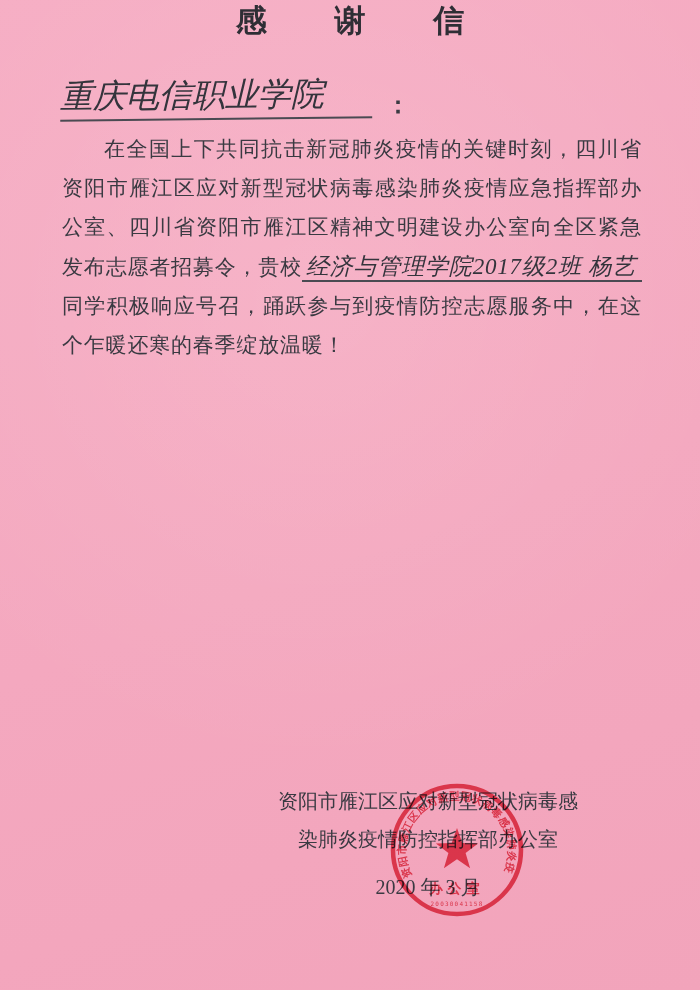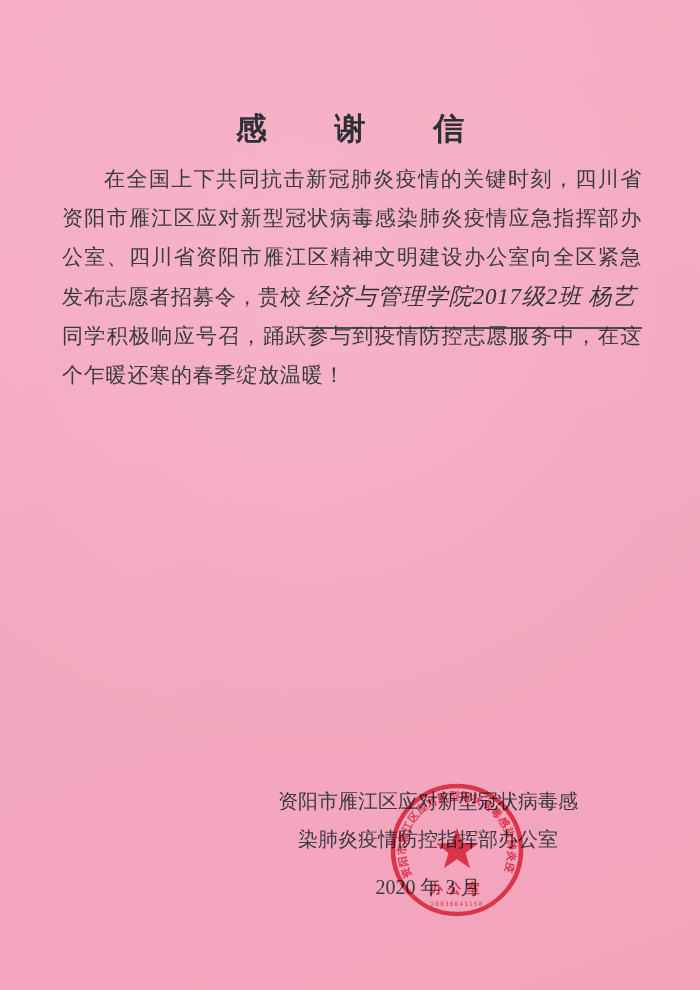--- a/index.html
+++ b/index.html
@@ -9,21 +9,20 @@
     margin:0 auto;
     background:
       radial-gradient(circle at 45% 30%, rgba(255,255,255,.10), rgba(0,0,0,0) 60%),
       linear-gradient(160deg,#f6aec4 0%,#f4a8bf 55%,#f2a4bb 100%);
     overflow:hidden;
     font-family:"Liberation Serif","DejaVu Serif",serif;
     color:#3a3a42;
   }
   .title{
     margin:0;
-    padding-top:108px;
     text-align:center;
     font-size:31px;
     font-weight:700;
     letter-spacing:30px;
     text-indent:30px; 
     color:#2e2e35;
   }
   .salutation{
     display:flex;
     align-items:flex-end;
@@ -55,21 +54,21 @@
     margin:10px 58px 0 62px;
     font-size:21px;
     line-height:39px;
     letter-spacing:0.8px;
     text-align:justify;
   }
   .body p{margin:0 0 2px 0;text-indent:2em;}
   .hw-inline{
     font-size:23px;
     border-bottom:2px solid #4a4a52;
-    padding:0 6px 18px 4px;
+    padding:0 6px 1px 4px;
     white-space:nowrap;
   }
   .signature{
     position:absolute;
     left:272px;
     top:782px;
     width:312px;
     text-align:center;
     font-size:20px;
     line-height:38px;
@@ -87,20 +86,24 @@
     pointer-events:none;
   }
 </style>
 </head>
 <body>
 
 <div class="page">
 
   <h1 class="title">感 谢 信</h1>
 
+  <div class="salutation">
+    <span class="hw hw-name">重庆电信职业学院</span>
+    <span class="colon">：</span>
+  </div>
 
   <div class="body">
     <p><span>在全国上下共同抗击新冠肺炎疫情的关键时刻，四川省资阳市雁江区应对新型冠状病毒感染肺炎疫情应急指挥部办公室、四川省资阳市雁江区精神文明建设办公室向全区紧急发布志愿者招募令，贵校</span><span class="hw hw-inline">经济与管理学院2017级2班 杨艺</span><span>同学积极响应号召，踊跃参与到疫情防控志愿服务中，在这个乍暖还寒的春季绽放温暖！</span></p>
   </div>
 
   <div class="signature">
     <div>资阳市雁江区应对新型冠状病毒感</div>
     <div>染肺炎疫情防控指挥部办公室</div>
     <div class="date">2020 年 3 月</div>
   </div>

